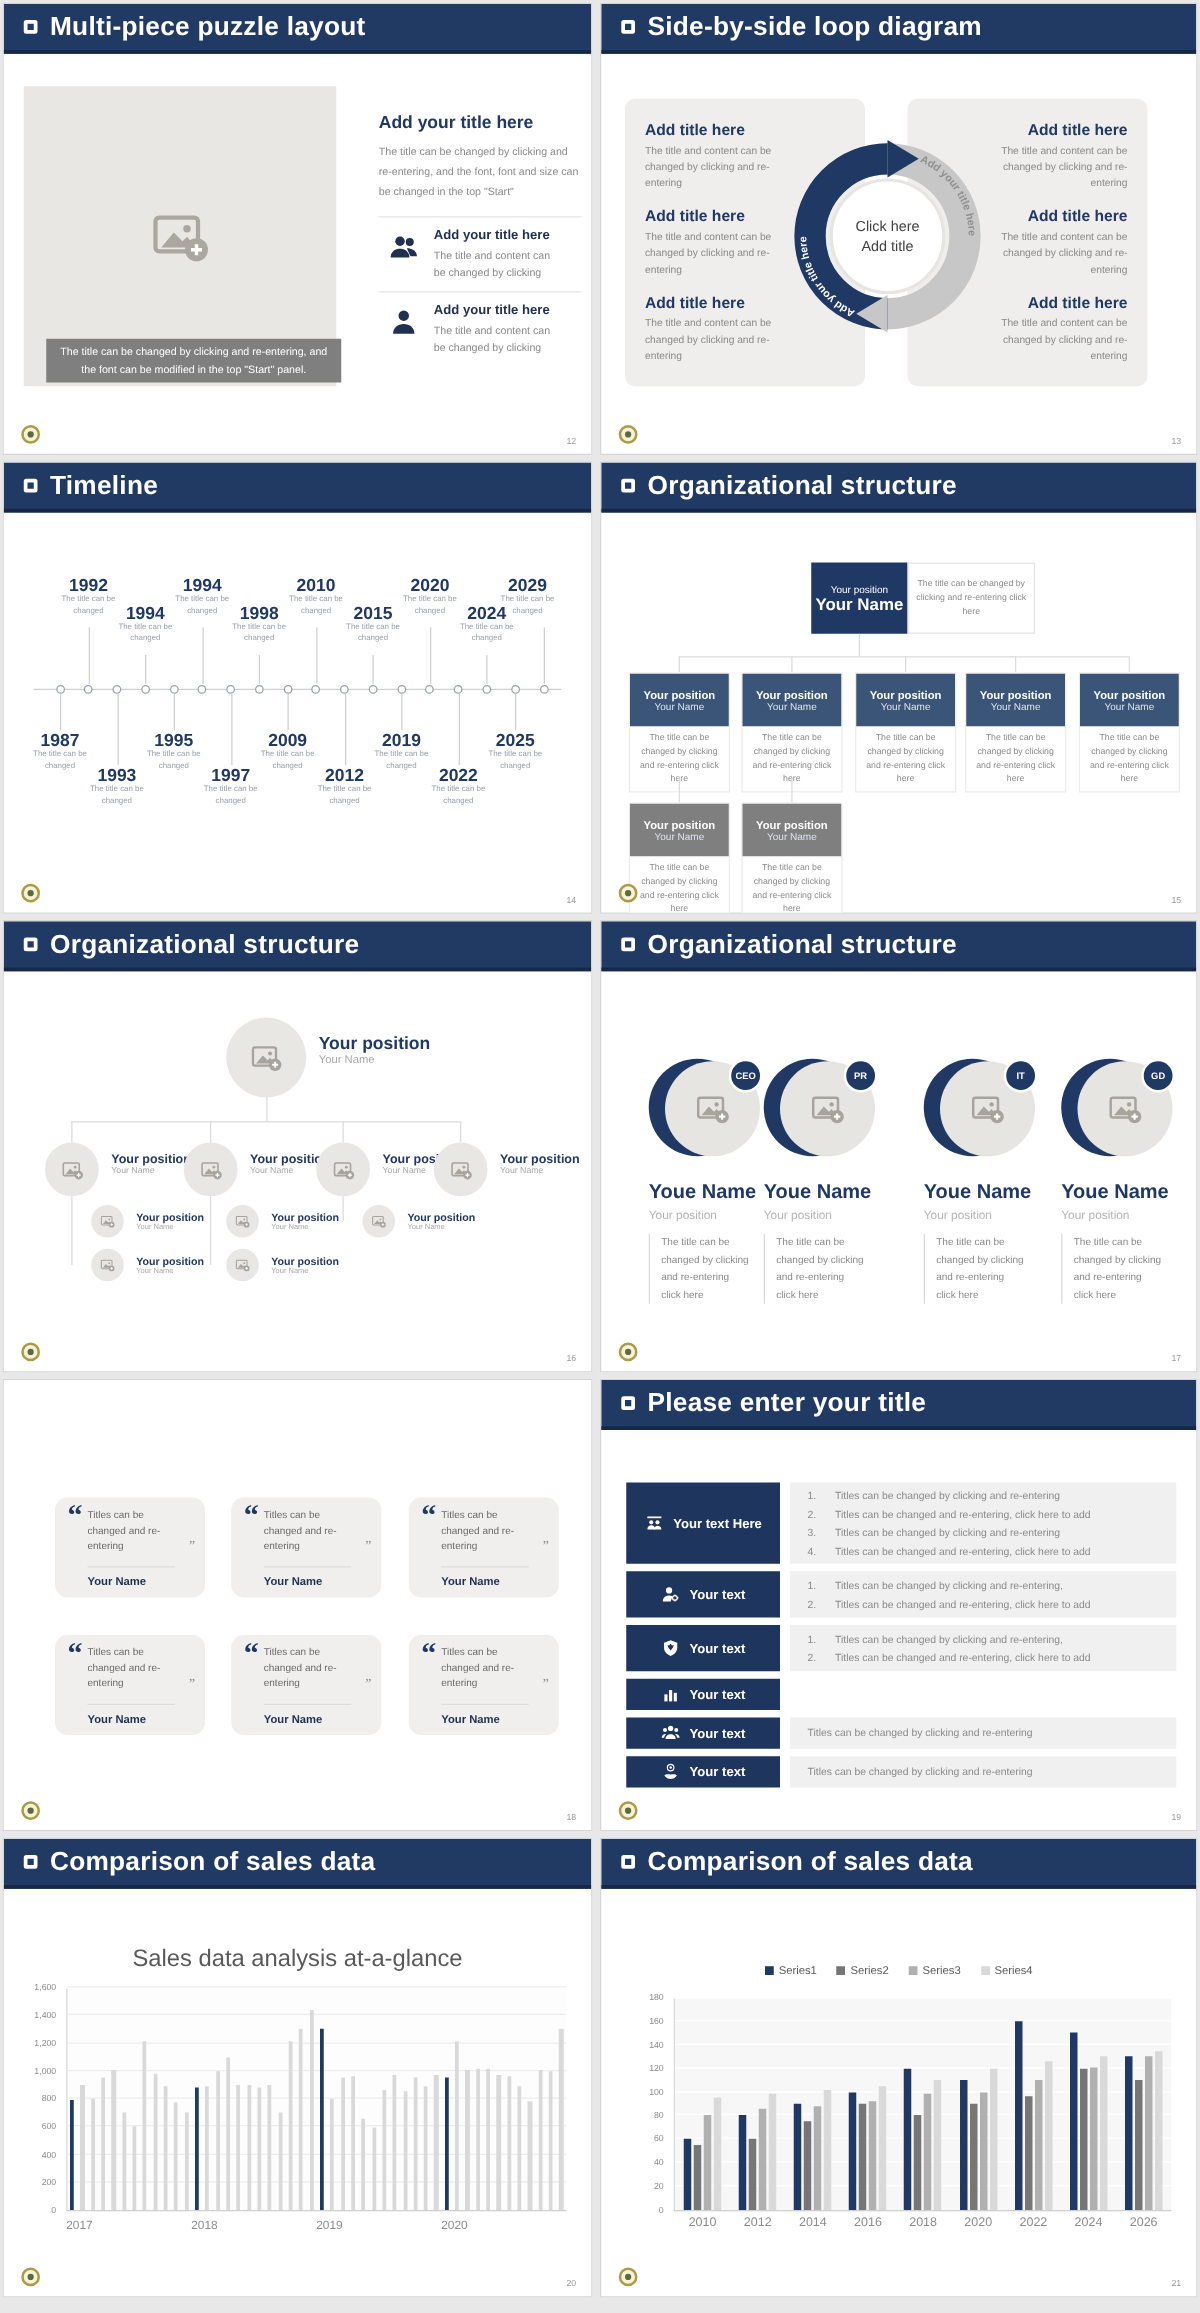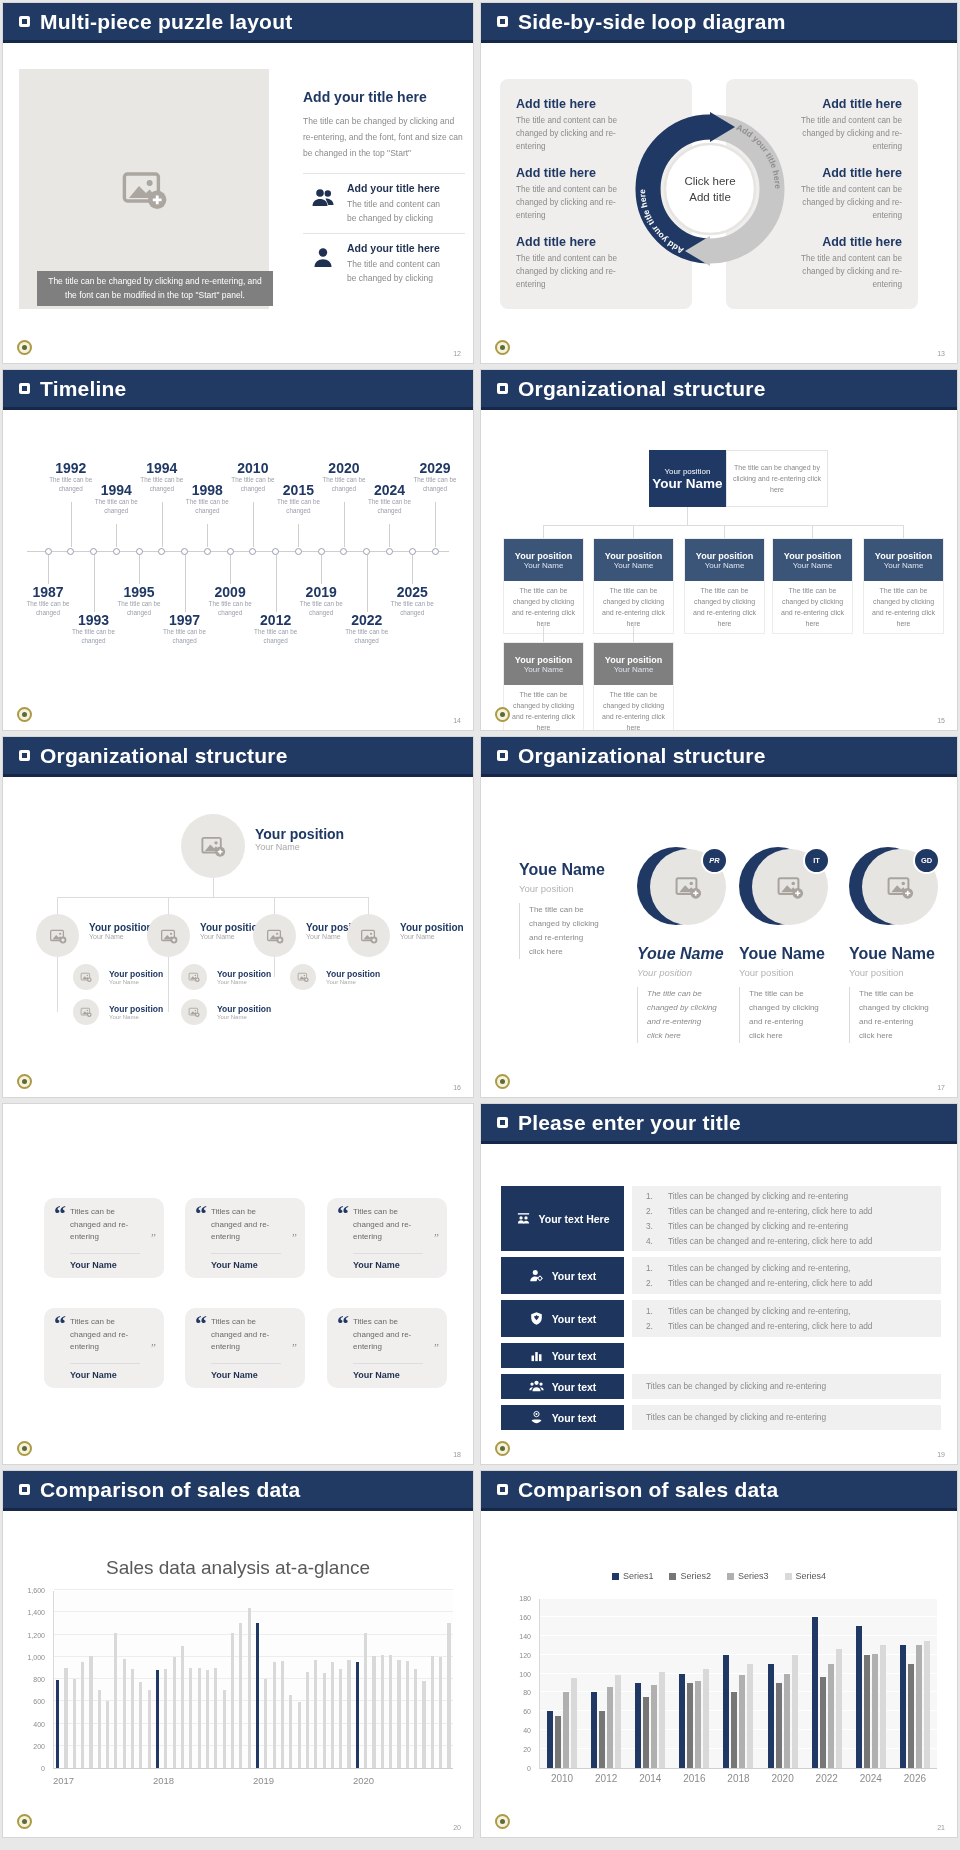--- a/index.html
+++ b/index.html
@@ -318,21 +318,21 @@
         <div class="tl-sub">The title can be changed</div>
       </div>
       <div class="tl-dot" style="left: 405.735px; top: 137.5px;"></div>
       <div class="tl-stem" style="left: 409.235px; top: 145px; height: 29px;"></div>
       <div class="tl-lab" style="left: 382.235px; top: 174px;">
         <div class="tl-year">2025</div>
         <div class="tl-sub">The title can be changed</div>
       </div>
       <div class="tl-dot" style="left: 428.5px; top: 137.5px;"></div>
       <div class="tl-stem" style="left: 432px; top: 92px; height: 45px;"></div>
-      <div class="tl-lab" style="left: 405px; top: 50px;">
+      <div class="tl-lab" style="left: 392px; top: 50px;">
         <div class="tl-year">2029</div>
         <div class="tl-sub">The title can be changed</div>
       </div>
     </div>
 <div class="hdr">
       <span class="sq"></span>
       <span class="t">Timeline</span>
     </div>
     <div class="medal">
       <i></i>
@@ -584,30 +584,45 @@
     </div>
     <div class="medal">
       <i></i>
     </div>
     <div class="pagenum">16</div>
   </div>
 
 <div class="slide" id="s6" style="left:480px;top:736px;width:478px;height:362px">
   <div class="abs" id="s6-area" style="left:0;top:40px;right:0;bottom:30px">
       <div class="s6col" style="left: 38px; top: 70px;">
+        <div class="cres">
+          <div class="navy"></div>
+          <div class="gray">
+            <span class="icn" style="width: 28px; height: 28px; display: block;">
+              <svg viewBox="0 0 24 24">
+                <rect x="2.2" y="4.5" width="17" height="13.5" rx="1.5" fill="none" stroke="currentColor" stroke-width="1.7"></rect>
+                <circle cx="14.8" cy="9" r="1.5" fill="currentColor"></circle>
+                <path d="M4.5 16.5 L9.5 10.5 L13 14 L14.8 12.2 L18.5 16.5 Z" fill="currentColor"></path>
+                <circle cx="18.6" cy="17.4" r="4.6" fill="currentColor"></circle>
+                <path d="M18.6 15.2 v4.4 M16.4 17.4 h4.4" stroke="#fff" stroke-width="1.4" fill="none"></path>
+              </svg>
+            </span>
+          </div>
+          <div class="badge">CEO</div>
+        </div>
         <div class="s6name">Youe Name</div>
         <div class="s6pos">Your position</div>
         <div class="s6note">
           <div>The title can be</div>
           <div>changed by clicking</div>
           <div>and re-entering</div>
           <div>click here</div>
         </div>
       </div>
-      <div class="s6col" style="left: 156px; top: 70px; font-style: italic;">
+      <div class="s6col" style="left: 130px; top: 70px;">
         <div class="cres">
           <div class="navy"></div>
           <div class="gray">
             <span class="icn" style="width: 28px; height: 28px; display: block;">
               <svg viewBox="0 0 24 24">
                 <rect x="2.2" y="4.5" width="17" height="13.5" rx="1.5" fill="none" stroke="currentColor" stroke-width="1.7"></rect>
                 <circle cx="14.8" cy="9" r="1.5" fill="currentColor"></circle>
                 <path d="M4.5 16.5 L9.5 10.5 L13 14 L14.8 12.2 L18.5 16.5 Z" fill="currentColor"></path>
                 <circle cx="18.6" cy="17.4" r="4.6" fill="currentColor"></circle>
                 <path d="M18.6 15.2 v4.4 M16.4 17.4 h4.4" stroke="#fff" stroke-width="1.4" fill="none"></path>

